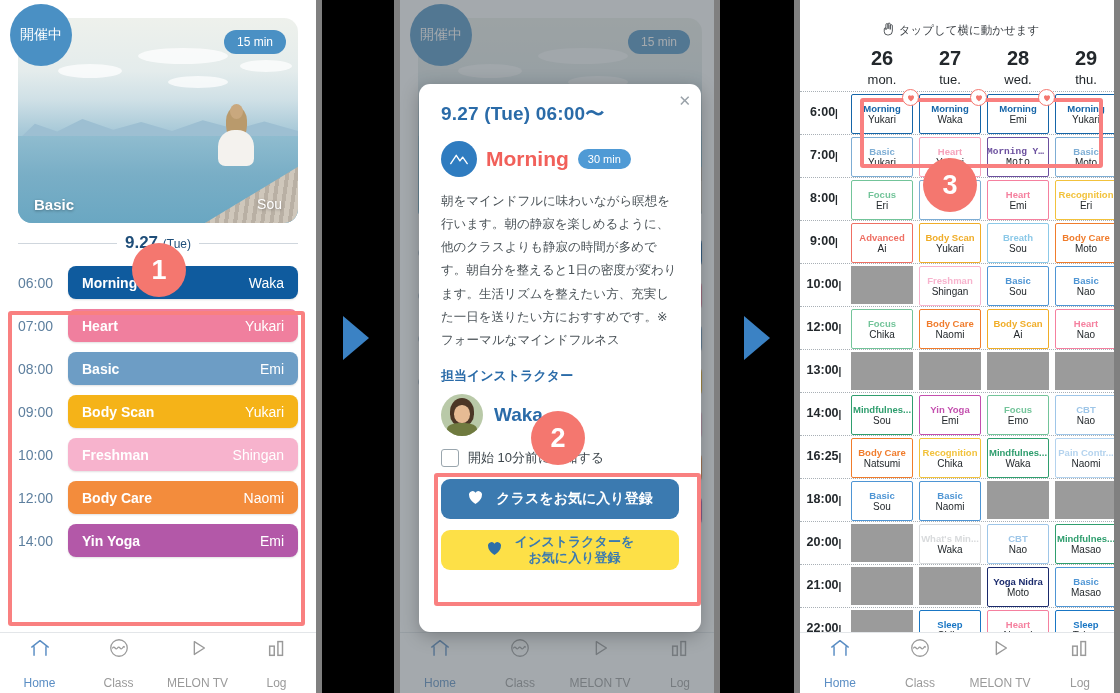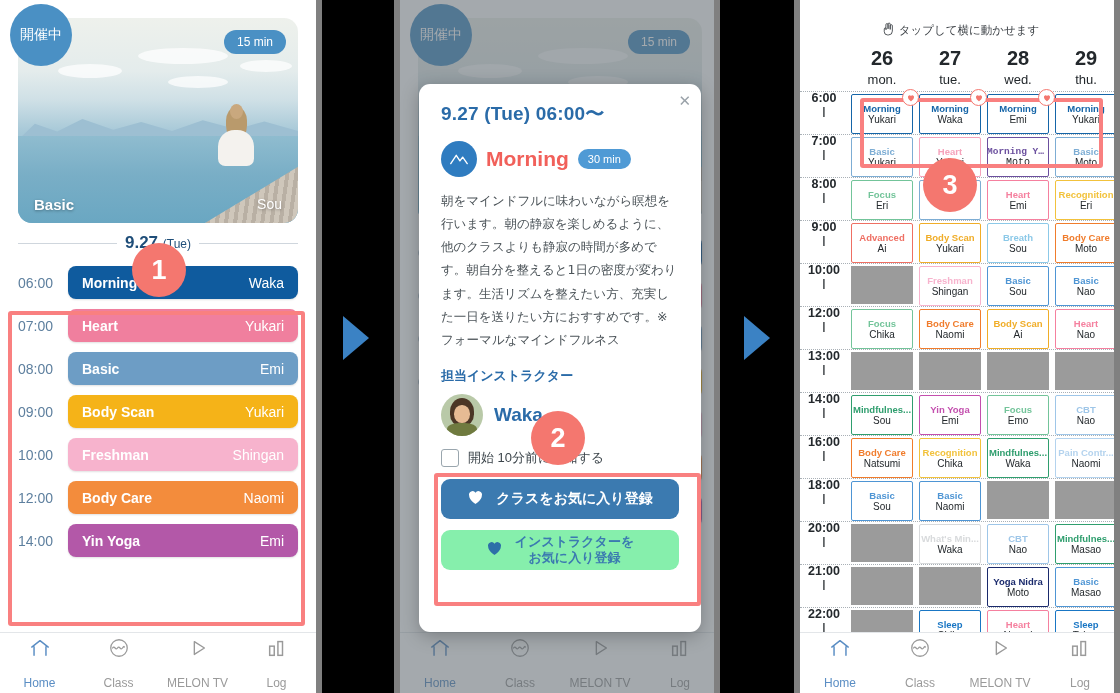--- a/index.html
+++ b/index.html
@@ -87,33 +87,33 @@
   .mav-hair{position:absolute;left:9px;top:4px;width:24px;height:28px;border-radius:50% 50% 42% 42%;background:#4b3626;}
   .mav-face{position:absolute;left:13px;top:11px;width:16px;height:18px;border-radius:48%;background:#e6bb94;}
   .mav-body{position:absolute;left:6px;top:29px;width:30px;height:16px;border-radius:40% 40% 0 0;background:#6f7a3f;}
   .minstname{font-size:19px;font-weight:bold;color:#2a6ba8;}
   .mcheck{display:flex;align-items:center;gap:9px;margin:13px 0 0 22px;}
   .mbox{width:16px;height:16px;border:1.6px solid #9aa6ae;border-radius:3px;background:#fff;}
   .mchecktxt{font-size:13px;color:#3c454b;}
   .mbtns{margin:12px 22px 0 22px;}
   .mbtn{height:40px;border-radius:9px;display:flex;align-items:center;justify-content:center;gap:12px;font-size:14px;font-weight:bold;margin-bottom:11px;}
   .mbtn.primary{background:#3b7ab0;color:#fff;}
-  .mbtn.secondary{background:#86efac;color:#3b7ab0;flex-direction:row;}
+  .mbtn.secondary{background:#fde047;color:#3b7ab0;flex-direction:row;}
   .mbtn .lbl2{line-height:1.25;text-align:center;font-size:13px;}
 
   
   .p3tip{display:flex;align-items:center;justify-content:center;gap:5px;margin-top:22px;font-size:11.5px;color:#3a3f44;font-family:"DejaVu Sans",sans-serif;}
   .p3head{display:flex;margin-top:8px;padding-left:48px;box-sizing:border-box;}
   .p3head .col{width:68px;text-align:center;}
   .p3head .dnum{font-size:20px;font-weight:bold;color:#23282c;}
   .p3head .dnm{font-size:13px;color:#23282c;margin-top:2px;}
   .p3grid{margin-top:4px;}
   .grow{display:flex;align-items:stretch;height:42px;border-top:1px dotted #a9b0b6;}
   .grow:first-child{border-top:1px dotted #a9b0b6;}
-  .gtime{width:48px;display:flex;flex-direction:column;align-items:center;justify-content:flex-start;font-size:12.5px;font-weight:bold;color:#23282c;line-height:1.1;}
+  .gtime{width:48px;display:flex;flex-direction:row;align-items:center;justify-content:center;font-size:12.5px;font-weight:bold;color:#23282c;line-height:1.1;}
   .gtime .bar{font-size:10px;color:#23282c;}
   .gcell{width:68px;box-sizing:border-box;padding:2px 3px;position:relative;}
   .gbox{height:100%;border:1.6px solid #ccc;border-radius:2px;background:#fff;display:flex;flex-direction:column;align-items:center;justify-content:center;overflow:hidden;}
   .gbox .gc{font-size:9.5px;font-weight:bold;white-space:nowrap;overflow:hidden;text-overflow:ellipsis;max-width:62px;}
   .gbox .gi{font-size:10px;color:#23282c;}
   .gempty{height:100%;background:#9b9b9b;}
   .heart-badge{position:absolute;right:-3px;top:-3px;width:15px;height:15px;border-radius:50%;background:#fff;border:1.8px solid #f4776f;display:flex;align-items:center;justify-content:center;z-index:3;}
   .heart-badge svg{display:block;}
 </style>
 </head>
@@ -666,21 +666,21 @@
           </div>
           <div class="gcell">
             <div class="gbox" style="border-color: rgb(158, 198, 232);">
               <div class="gc" style="color: rgb(158, 198, 232);">CBT</div>
               <div class="gi">Nao</div>
             </div>
           </div>
         </div>
         <div class="grow">
           <div class="gtime">
-            <span>16:00</span>
+            <span>16:25</span>
             <span class="bar">|</span>
           </div>
           <div class="gcell">
             <div class="gbox" style="border-color: rgb(240, 124, 44);">
               <div class="gc" style="color: rgb(240, 124, 44);">Body Care</div>
               <div class="gi">Natsumi</div>
             </div>
           </div>
           <div class="gcell">
             <div class="gbox" style="border-color: rgb(242, 194, 60);">

